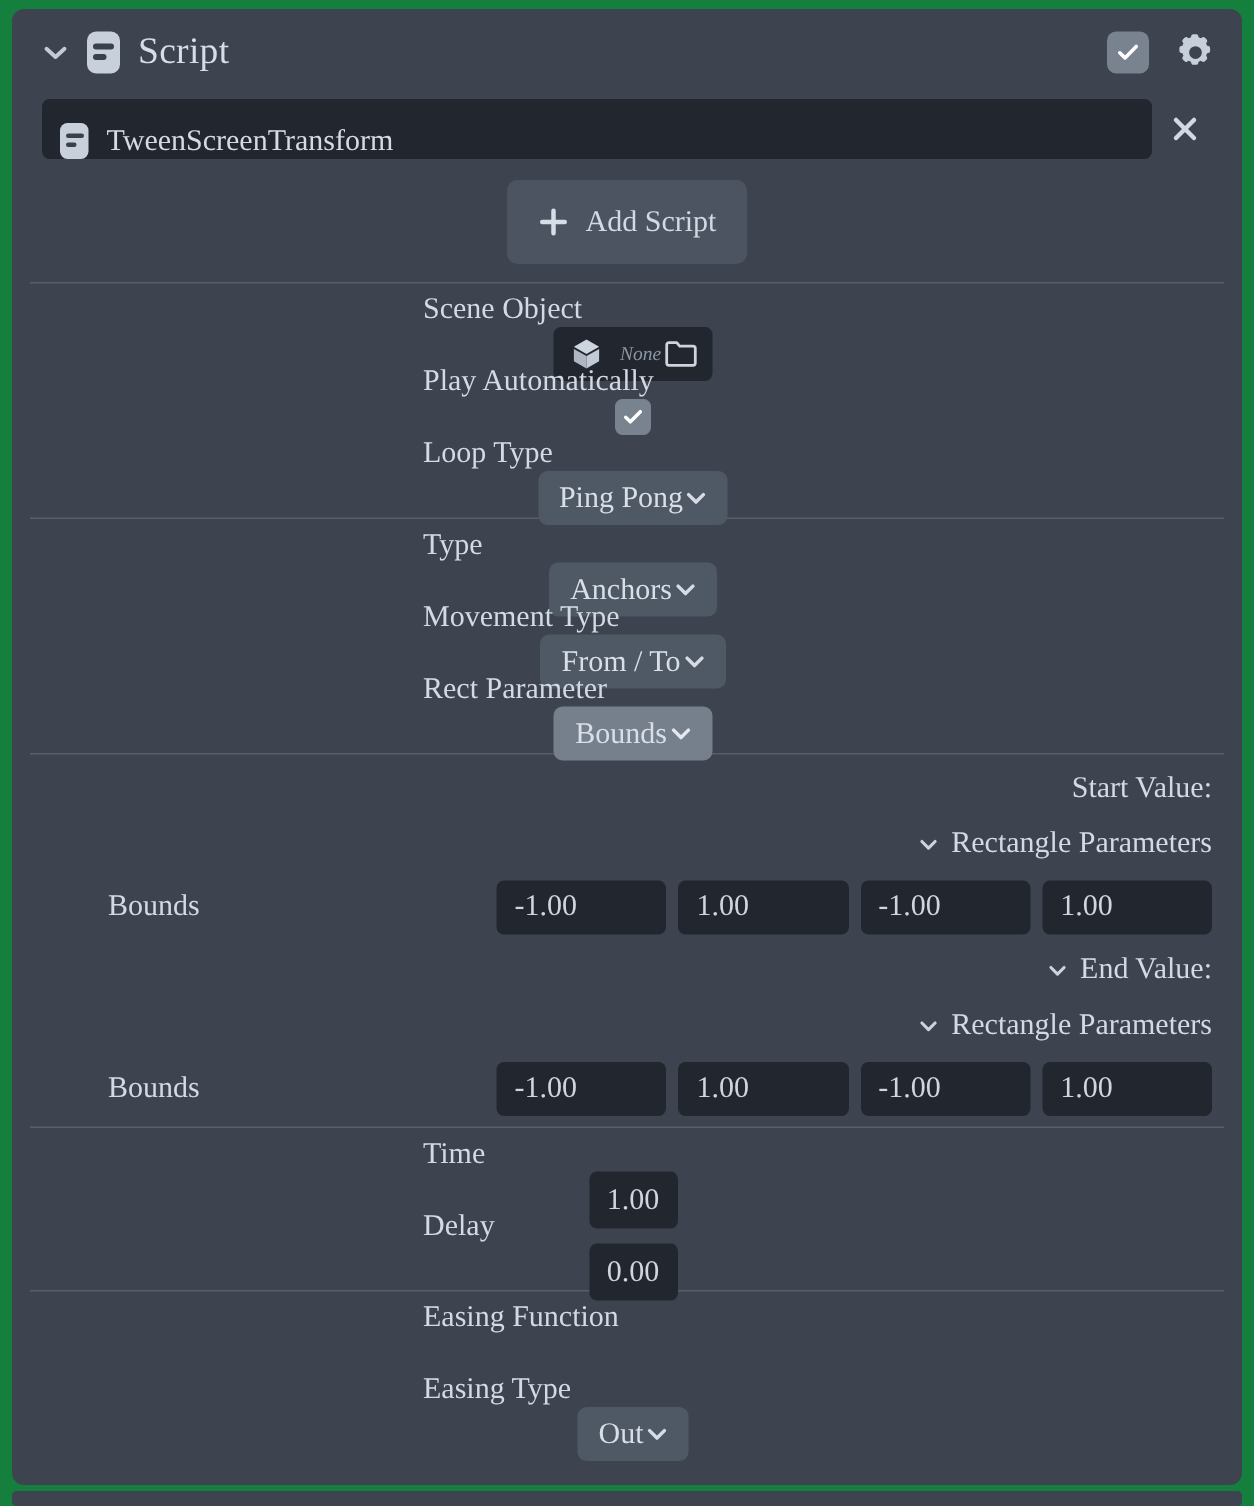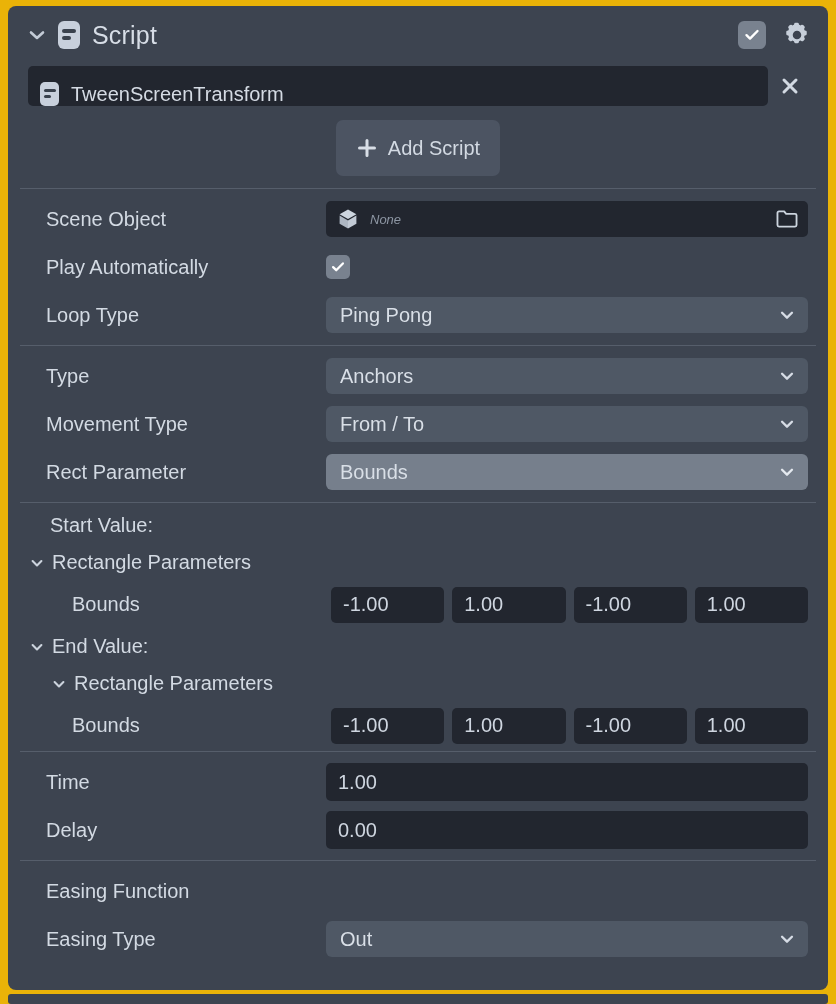--- a/index.html
+++ b/index.html
@@ -10,21 +10,22 @@
     background: #1b1e26;
     font-family: "Liberation Sans", sans-serif;
     overflow: hidden;
   }
 
   
   #root {
     position: relative;
     width: 836px;
     height: 1004px;
-    background: #eab308;
+    background: #15803d;
+    font-family: Liberation Serif, serif;
   }
 
   .panel {
     position: absolute;
     left: 8px;
     top: 6px;
     width: 820px;
     height: 984px;
     background: #3d4450;
     border-radius: 8px;
@@ -145,21 +146,22 @@
     margin: 0 12px;
   }
 
   
   .group { padding: 6px 0; }
 
   .row {
     display: flex;
     align-items: center;
     height: 48px;
-    padding: 0 20px 0 38px;
+    padding: 0 20px 0 28px;
+    flex-direction: column;
   }
   .row .lbl {
     width: 280px;
     flex: none;
     font-size: 20px;
     color: #d3dae3;
   }
 
   .ctl { flex: 1; }
 
@@ -206,20 +208,21 @@
 
   
   .tree { padding: 4px 0 2px; }
 
   .trow {
     display: flex;
     align-items: center;
     min-height: 37px;
     padding-left: 20px;
     padding-right: 20px;
+    justify-content: flex-end;
   }
   .tlabel {
     font-size: 20px;
     color: #d3dae3;
     white-space: nowrap;
   }
   .chev-tree {
     width: 18px; height: 18px;
     display: flex; align-items: center; justify-content: center;
     margin-right: 6px;

